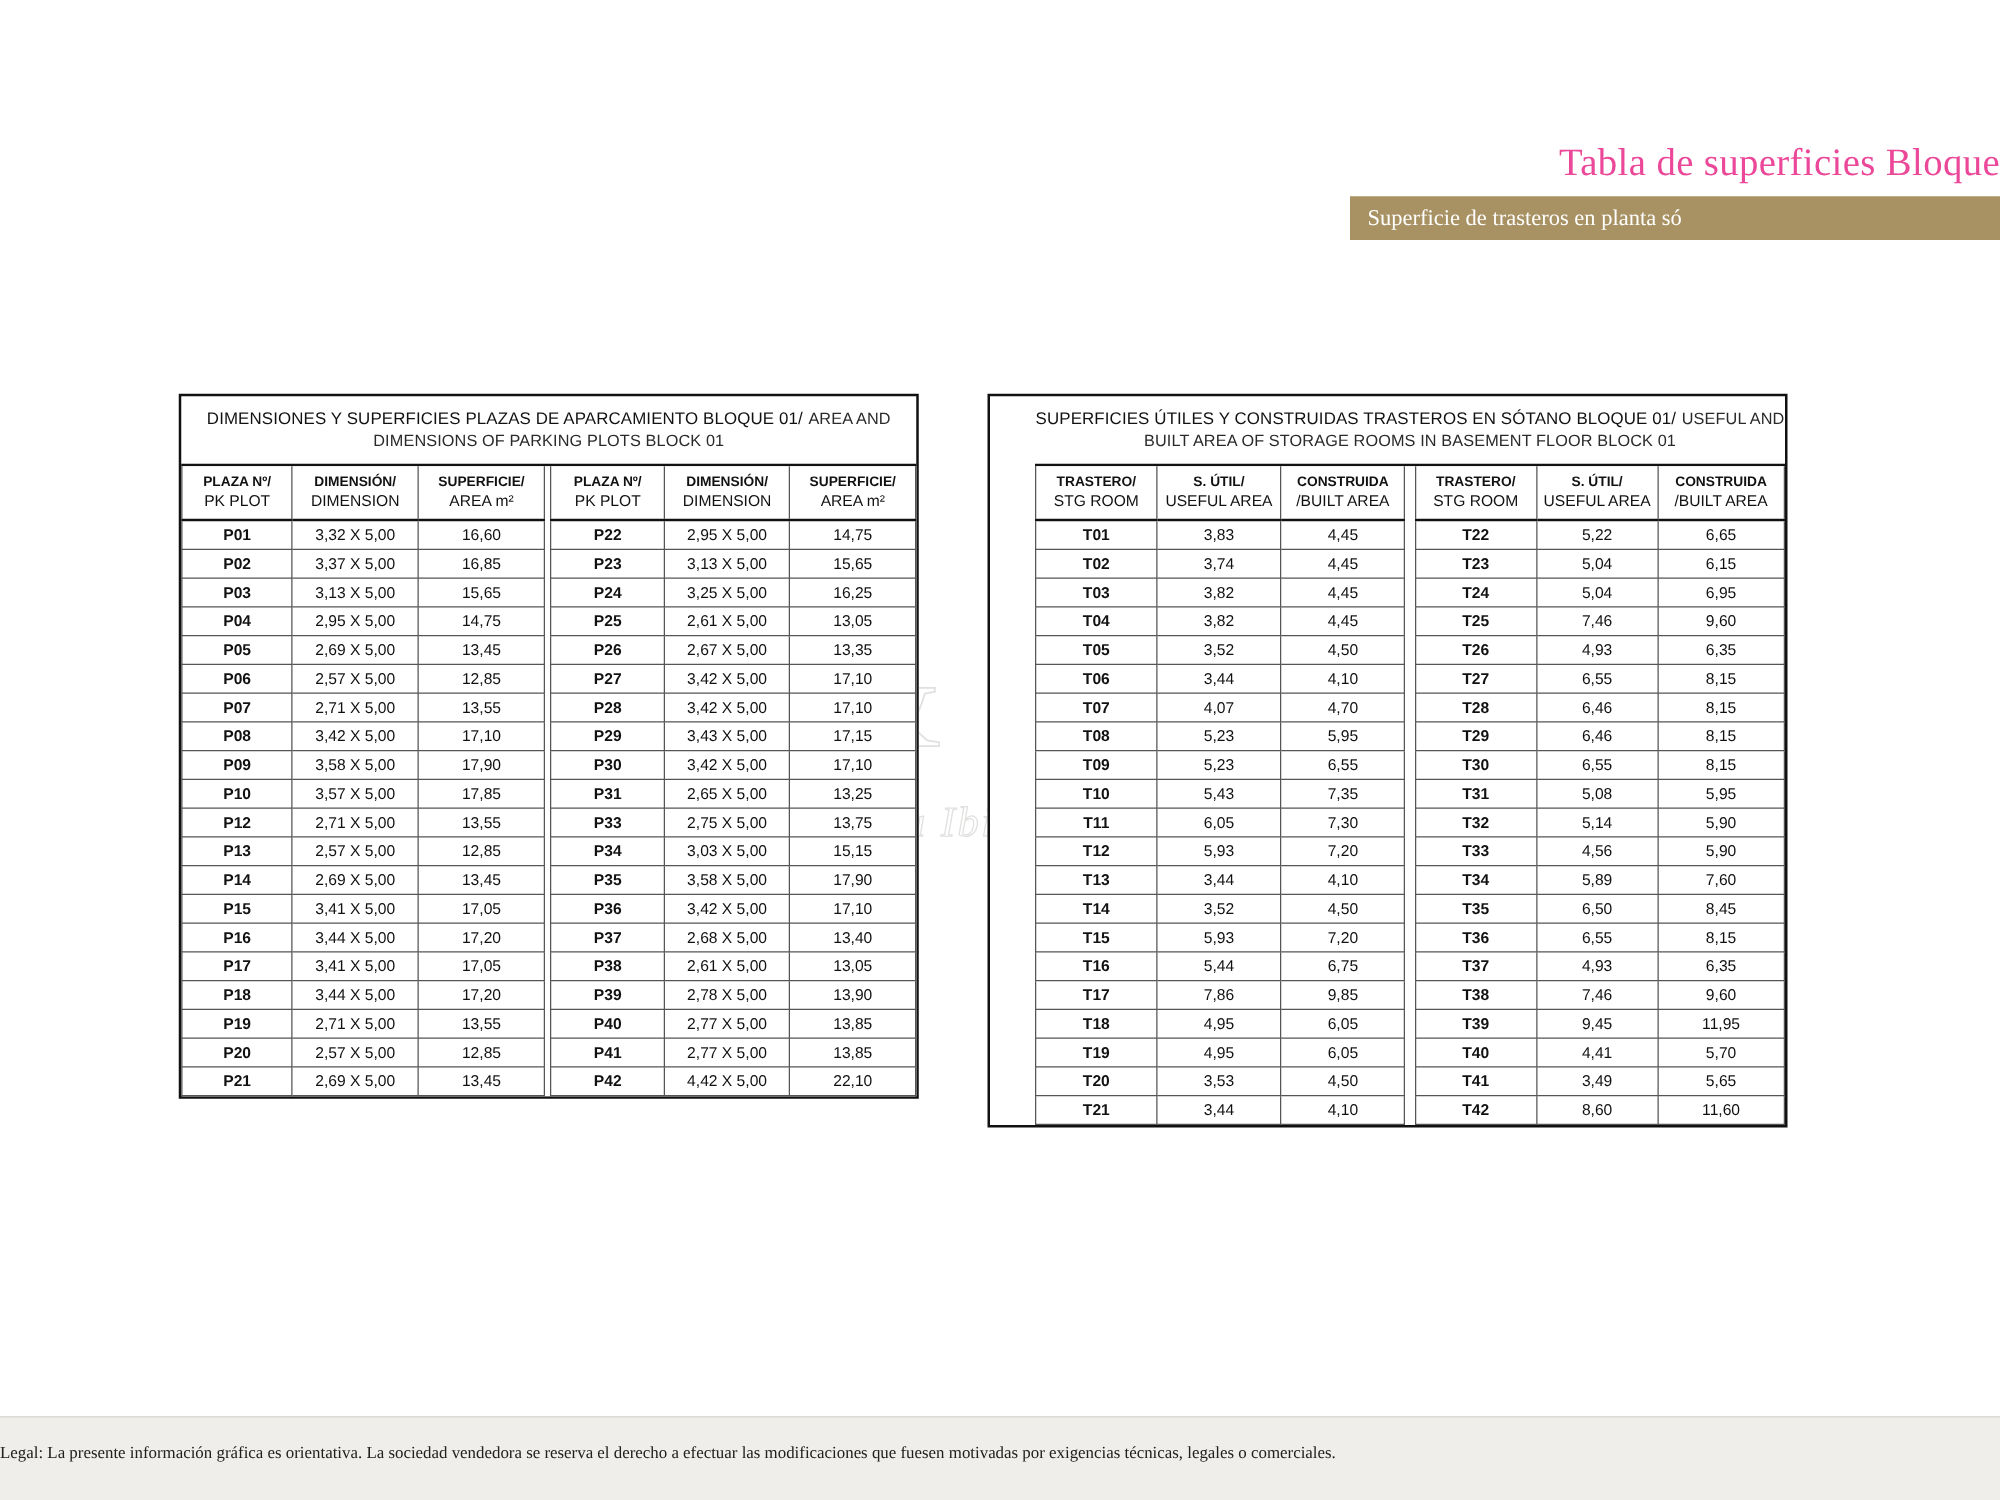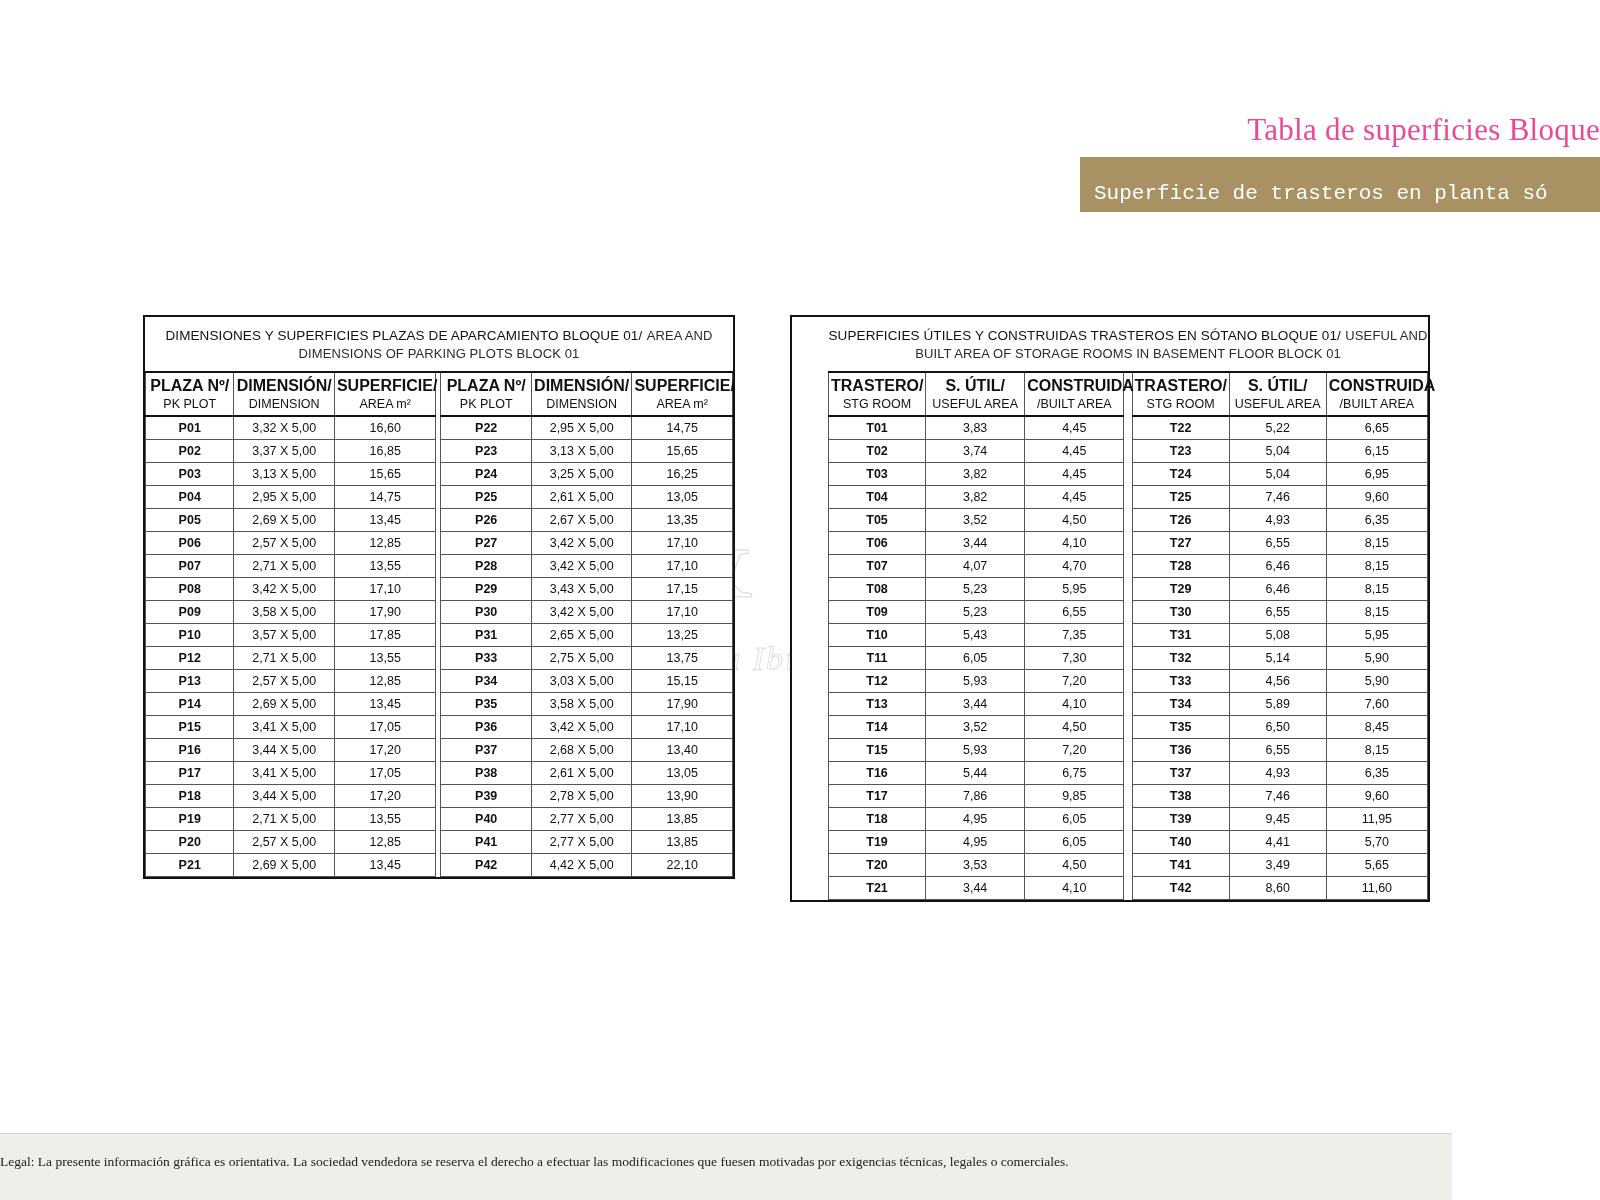--- a/index.html
+++ b/index.html
@@ -28,23 +28,23 @@
     font-size: 31px;
     color: #ec4899;
     letter-spacing: 0.3px;
     white-space: nowrap;
     padding-right: 0;
   }
   .header-sub {
     margin-top: 9px;
     background: #a89263;
     color: #ffffff;
-    font-family: Liberation Mono, monospace;
-    font-size: 21px;
-    padding: 25px 10px 7px 14px;
+    font-family: Liberation Serif, serif;
+    font-size: 18px;
+    padding: 7px 10px 7px 14px;
     white-space: nowrap;
     text-align: left;
   }
 
   
   .watermark {
     position: absolute;
     left: 430px;
     top: 480px;
     width: 720px;
@@ -142,37 +142,37 @@
     color: #111111;
     background: #ffffff;
   }
   table.grid th {
     font-weight: normal;
     height: 42px;
     vertical-align: middle;
     border-top: none;
     border-bottom: 2px solid #111111;
   }
-  table.grid th .h1 { font-weight: bold; font-size: 16px; display: block; }
+  table.grid th .h1 { font-weight: bold; font-size: 11px; display: block; }
   table.grid th .h2 { font-size: 12.5px; display: block; margin-top: 2px; }
   td.code {
     background: #93d3ac;
     font-weight: bold;
   }
   .spacer-col {
     border: none !important;
     background: #ffffff !important;
   }
 
   
   .footer {
     position: absolute;
     left: 0;
     bottom: 0;
-    width: 1452px;
+    width: 1600px;
     height: 66px;
     background: #efeeea;
     border-top: 1px solid #d8d6d0;
   }
   .footer-text {
     position: absolute;
     left: 0px;
     top: 20px;
     font-family: "Liberation Serif", serif;
     font-size: 13.5px;

